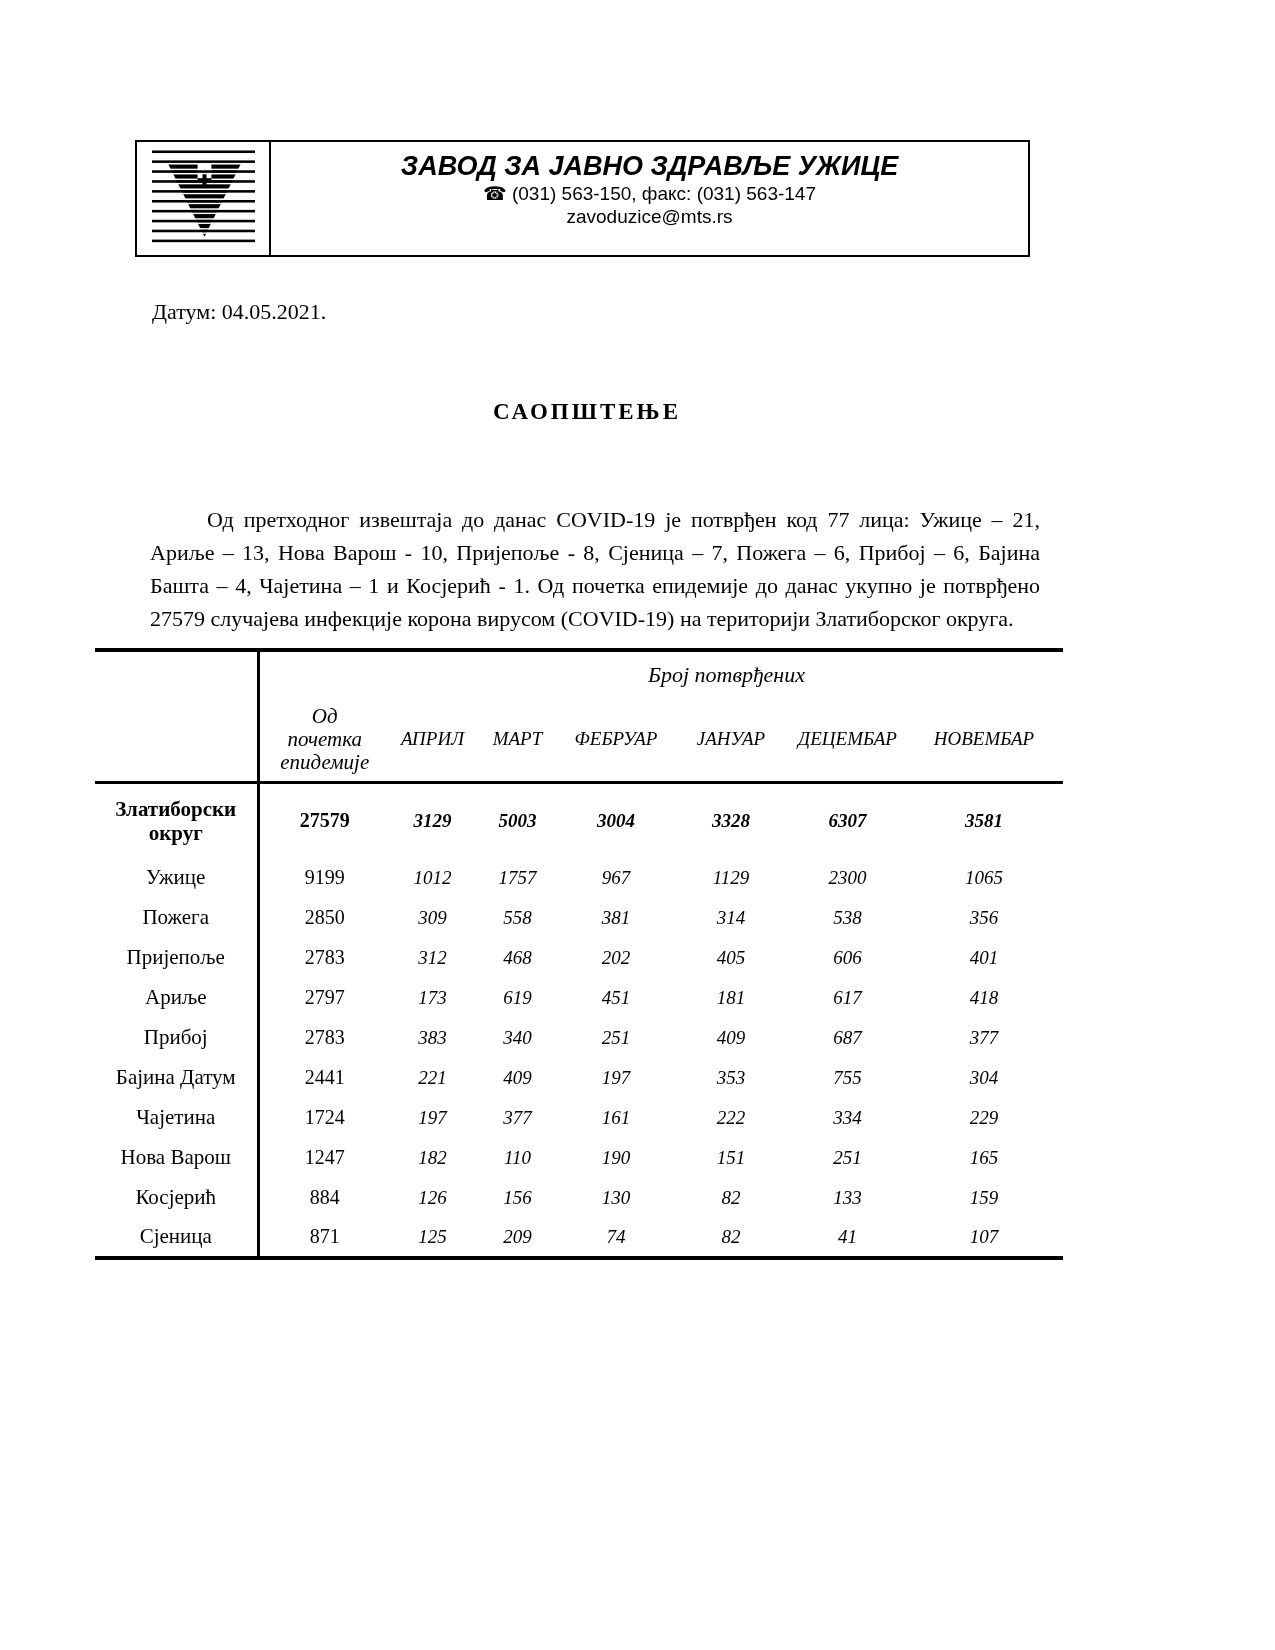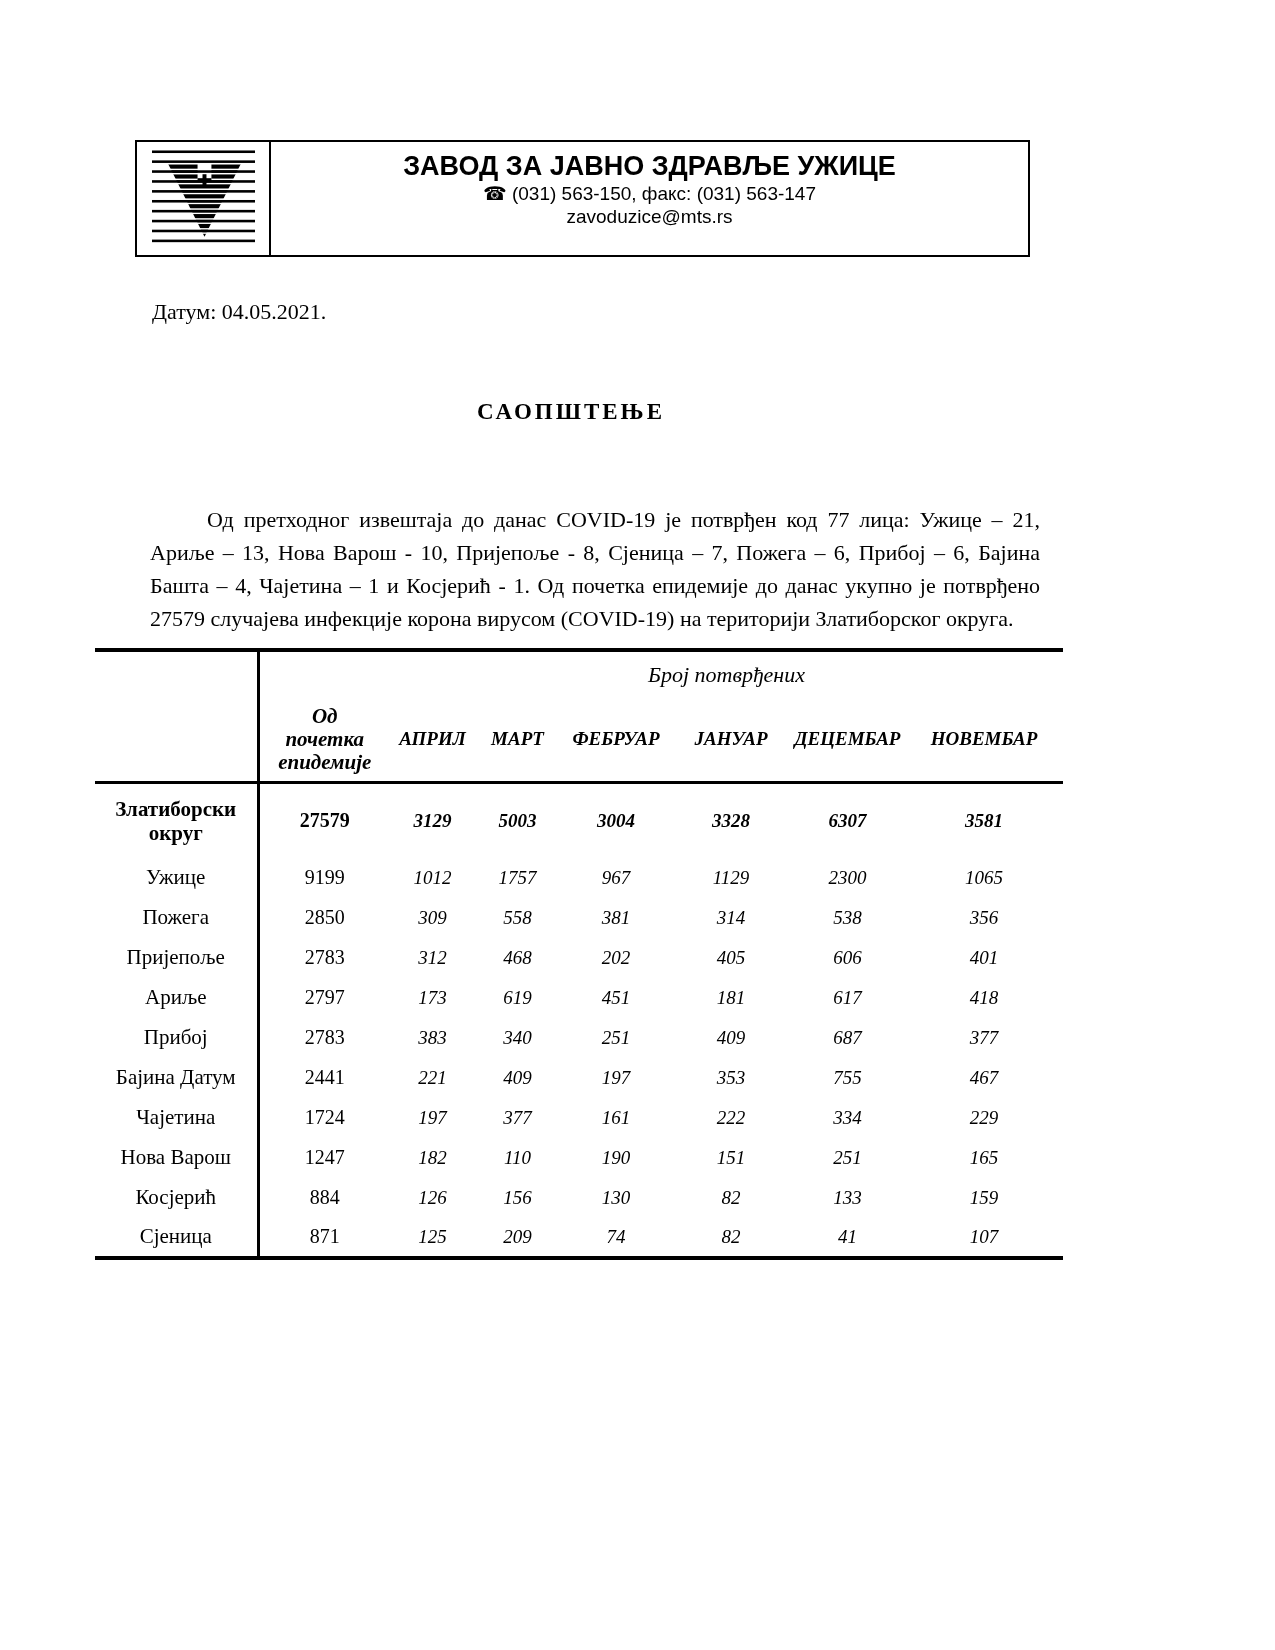--- a/index.html
+++ b/index.html
@@ -18,29 +18,29 @@
   }
   .logo-cell {
     flex:0 0 134px; border-right:2px solid #000;
     display:flex; justify-content:center; align-items:flex-start; padding-top:5px;
   }
   .logo-cell svg { width:103px; height:102px; }
   .lh-text {
     flex:1; text-align:center; padding-top:9px;
     font-family:"Liberation Sans","DejaVu Sans",sans-serif;
   }
-  .inst-name { font-size:27px; font-weight:bold; line-height:31px; }
+  .inst-name { font-size:27px; font-weight:bold; font-style:italic; line-height:31px; }
   .inst-line { font-size:19px; line-height:23px; }
 
   
   .date-line { position:absolute; left:152px; top:299px; font-size:22px; }
 
   
   .doc-title {
-    position:absolute; left:87px; top:399px; width:968px; text-align:center;
+    position:absolute; left:103px; top:399px; width:968px; text-align:center;
     font-size:23px; font-weight:bold; letter-spacing:3px;
   }
 
   
   .body-par {
     position:absolute; left:150px; top:479px; width:890px;
     font-size:22px; line-height:33px; text-align:justify; text-indent:57px;margin-top:24px;
   }
 
   
@@ -52,21 +52,21 @@
   .report-table th, .report-table td {
     text-align:center; vertical-align:middle; font-weight:normal; padding:0;
   }
   .divider { border-right:3px solid #000; }
   .group-row th { height:48px; }
   .group-header {
     font-weight:bold; font-style:italic; font-size:22px; padding-left:130px;
   }
   .cols-row th {
     height:84px; border-bottom:3px solid #000;
-    font-weight:bold; font-style:italic; font-size:19px;
+    font-weight:normal; font-style:italic; font-size:19px;
   }
   .cols-row th.col1-header { font-size:21px; line-height:23px; padding:0 14px; }
   td.name  { font-size:21px; }
   td.total { font-size:20px; }
   td.mv    { font-size:19px; font-style:italic; }
   tr.data-row td { height:40px; }
   tr.total-row td { height:72px; font-weight:bold; }
   tr.total-row td.name { line-height:24px; padding:13px 12px; }
 </style>
 </head>
@@ -220,21 +220,21 @@
         <td class="mv">377</td>
       </tr>
       <tr class="data-row">
         <td class="name divider">Бајина Датум</td>
         <td class="total">2441</td>
         <td class="mv">221</td>
         <td class="mv">409</td>
         <td class="mv">197</td>
         <td class="mv">353</td>
         <td class="mv">755</td>
-        <td class="mv">467</td>
+        <td class="mv">304</td>
       </tr>
       <tr class="data-row">
         <td class="name divider">Чајетина</td>
         <td class="total">1724</td>
         <td class="mv">197</td>
         <td class="mv">377</td>
         <td class="mv">161</td>
         <td class="mv">222</td>
         <td class="mv">334</td>
         <td class="mv">229</td>

